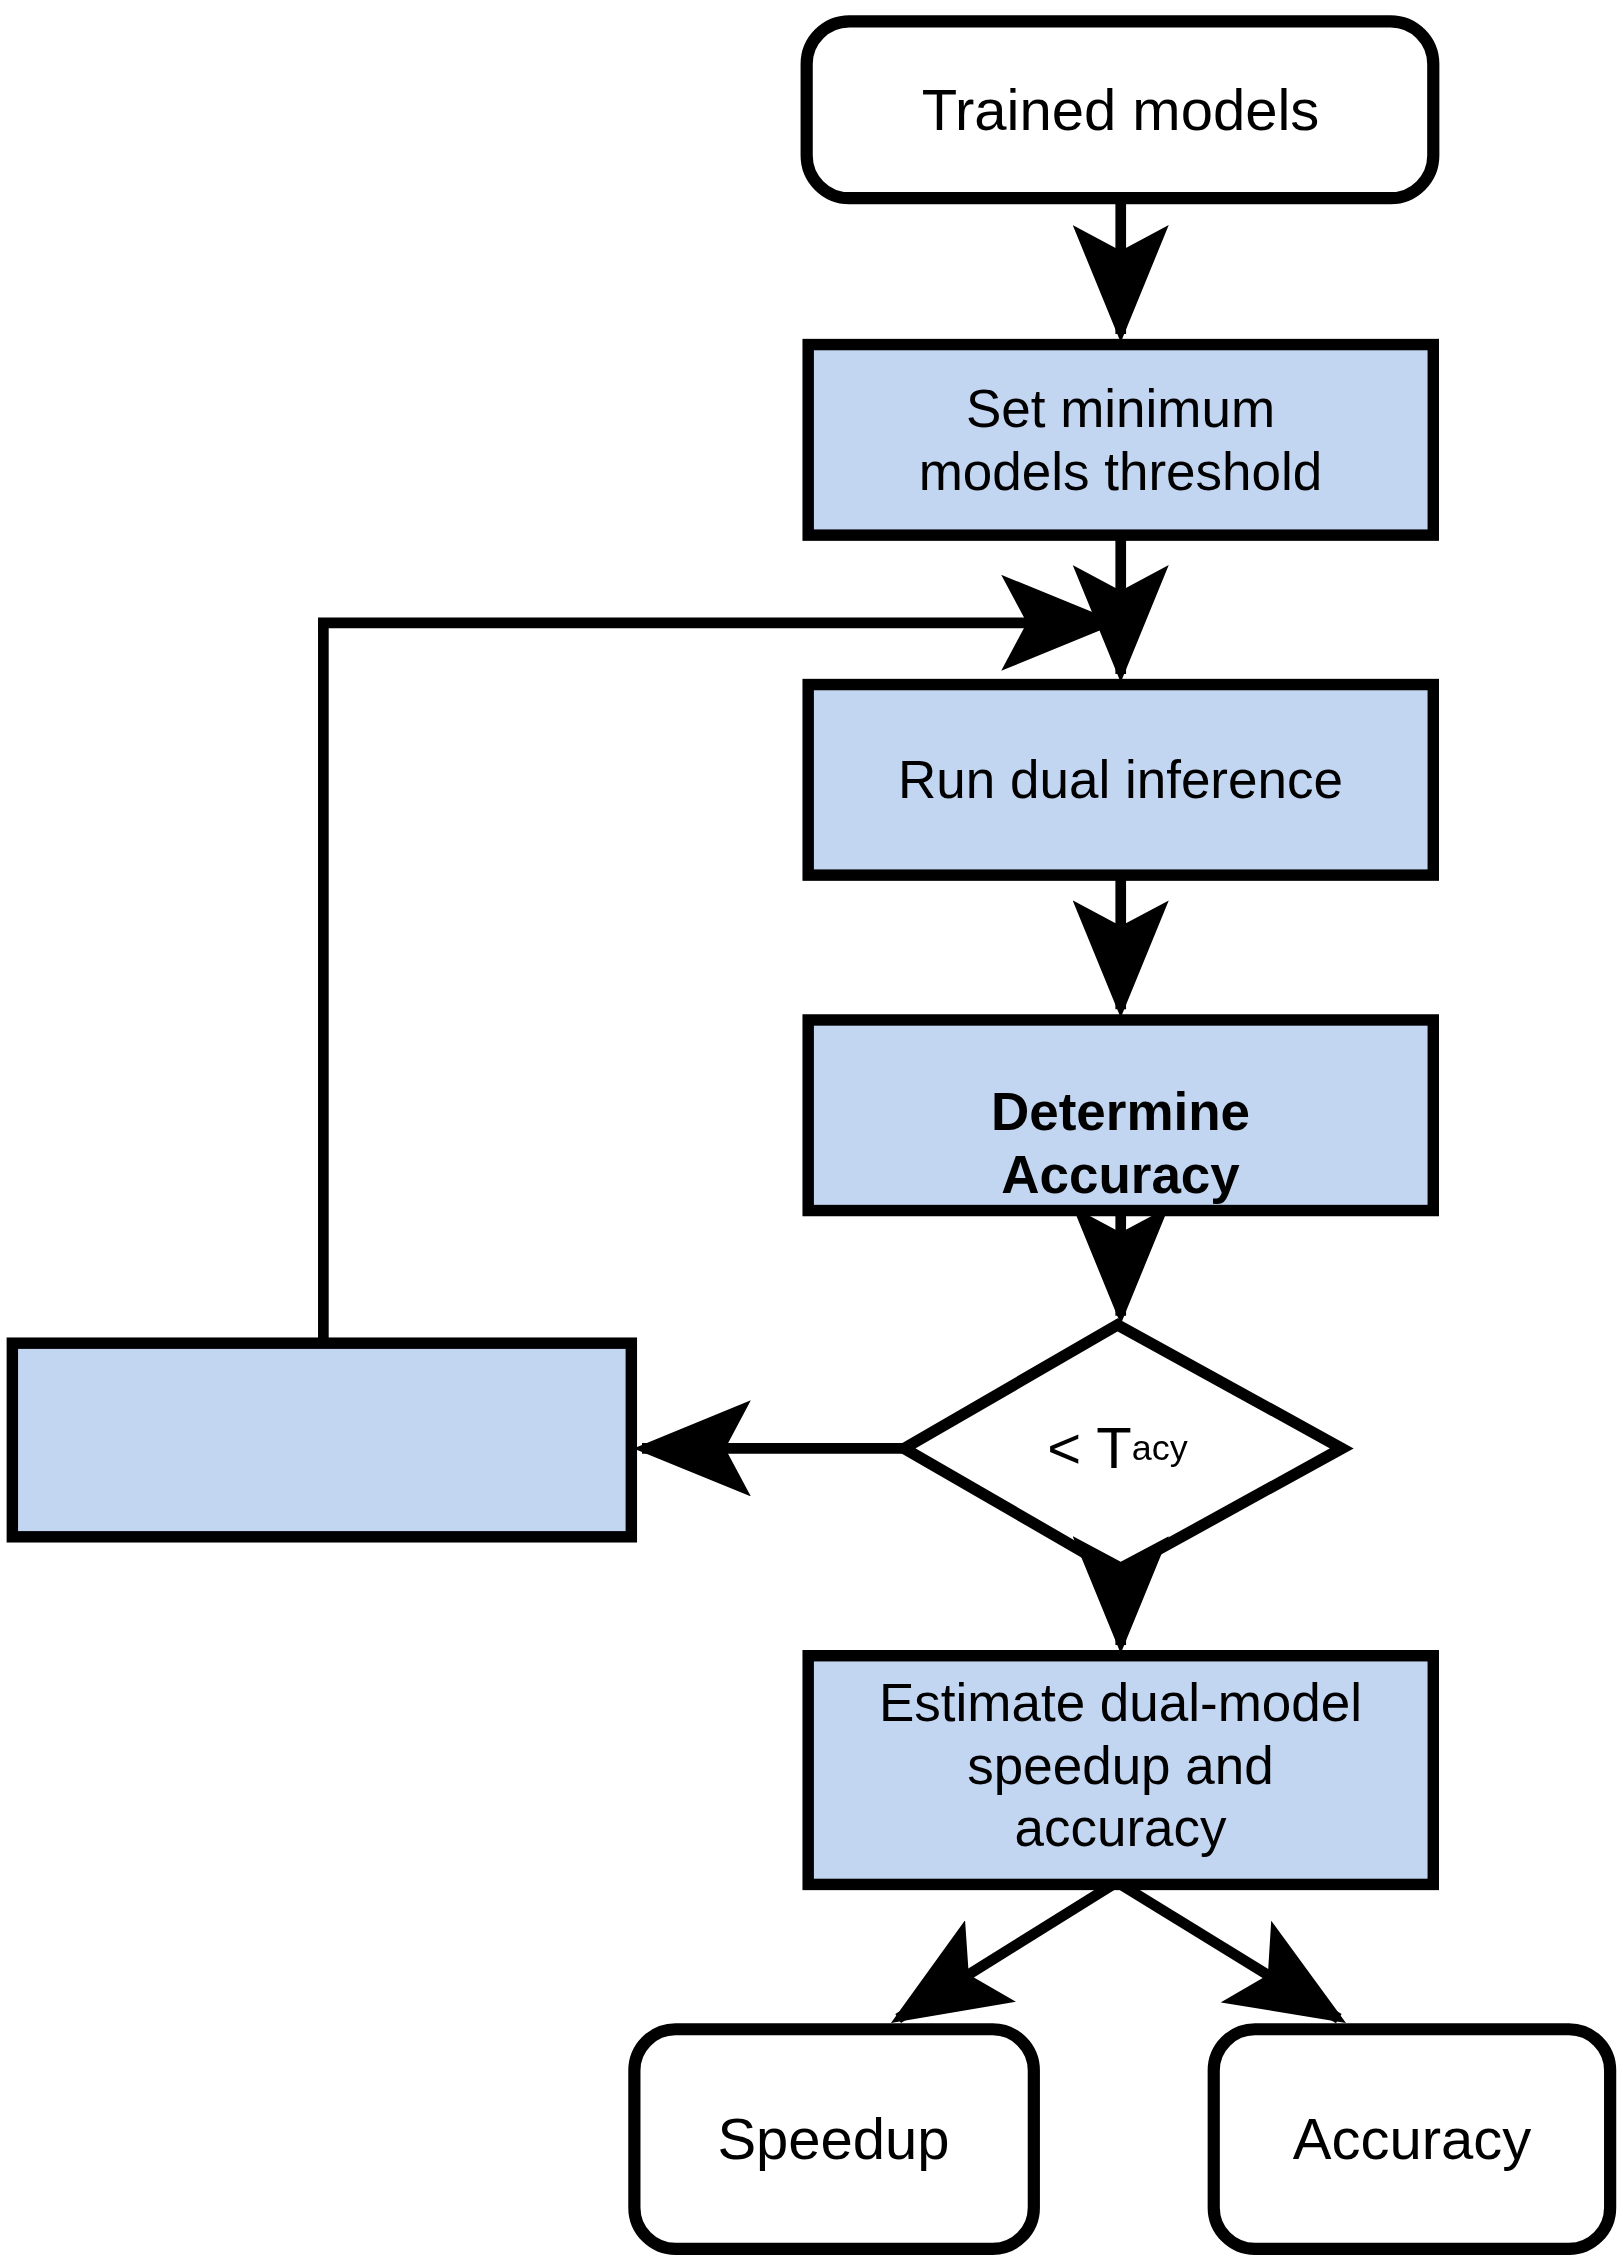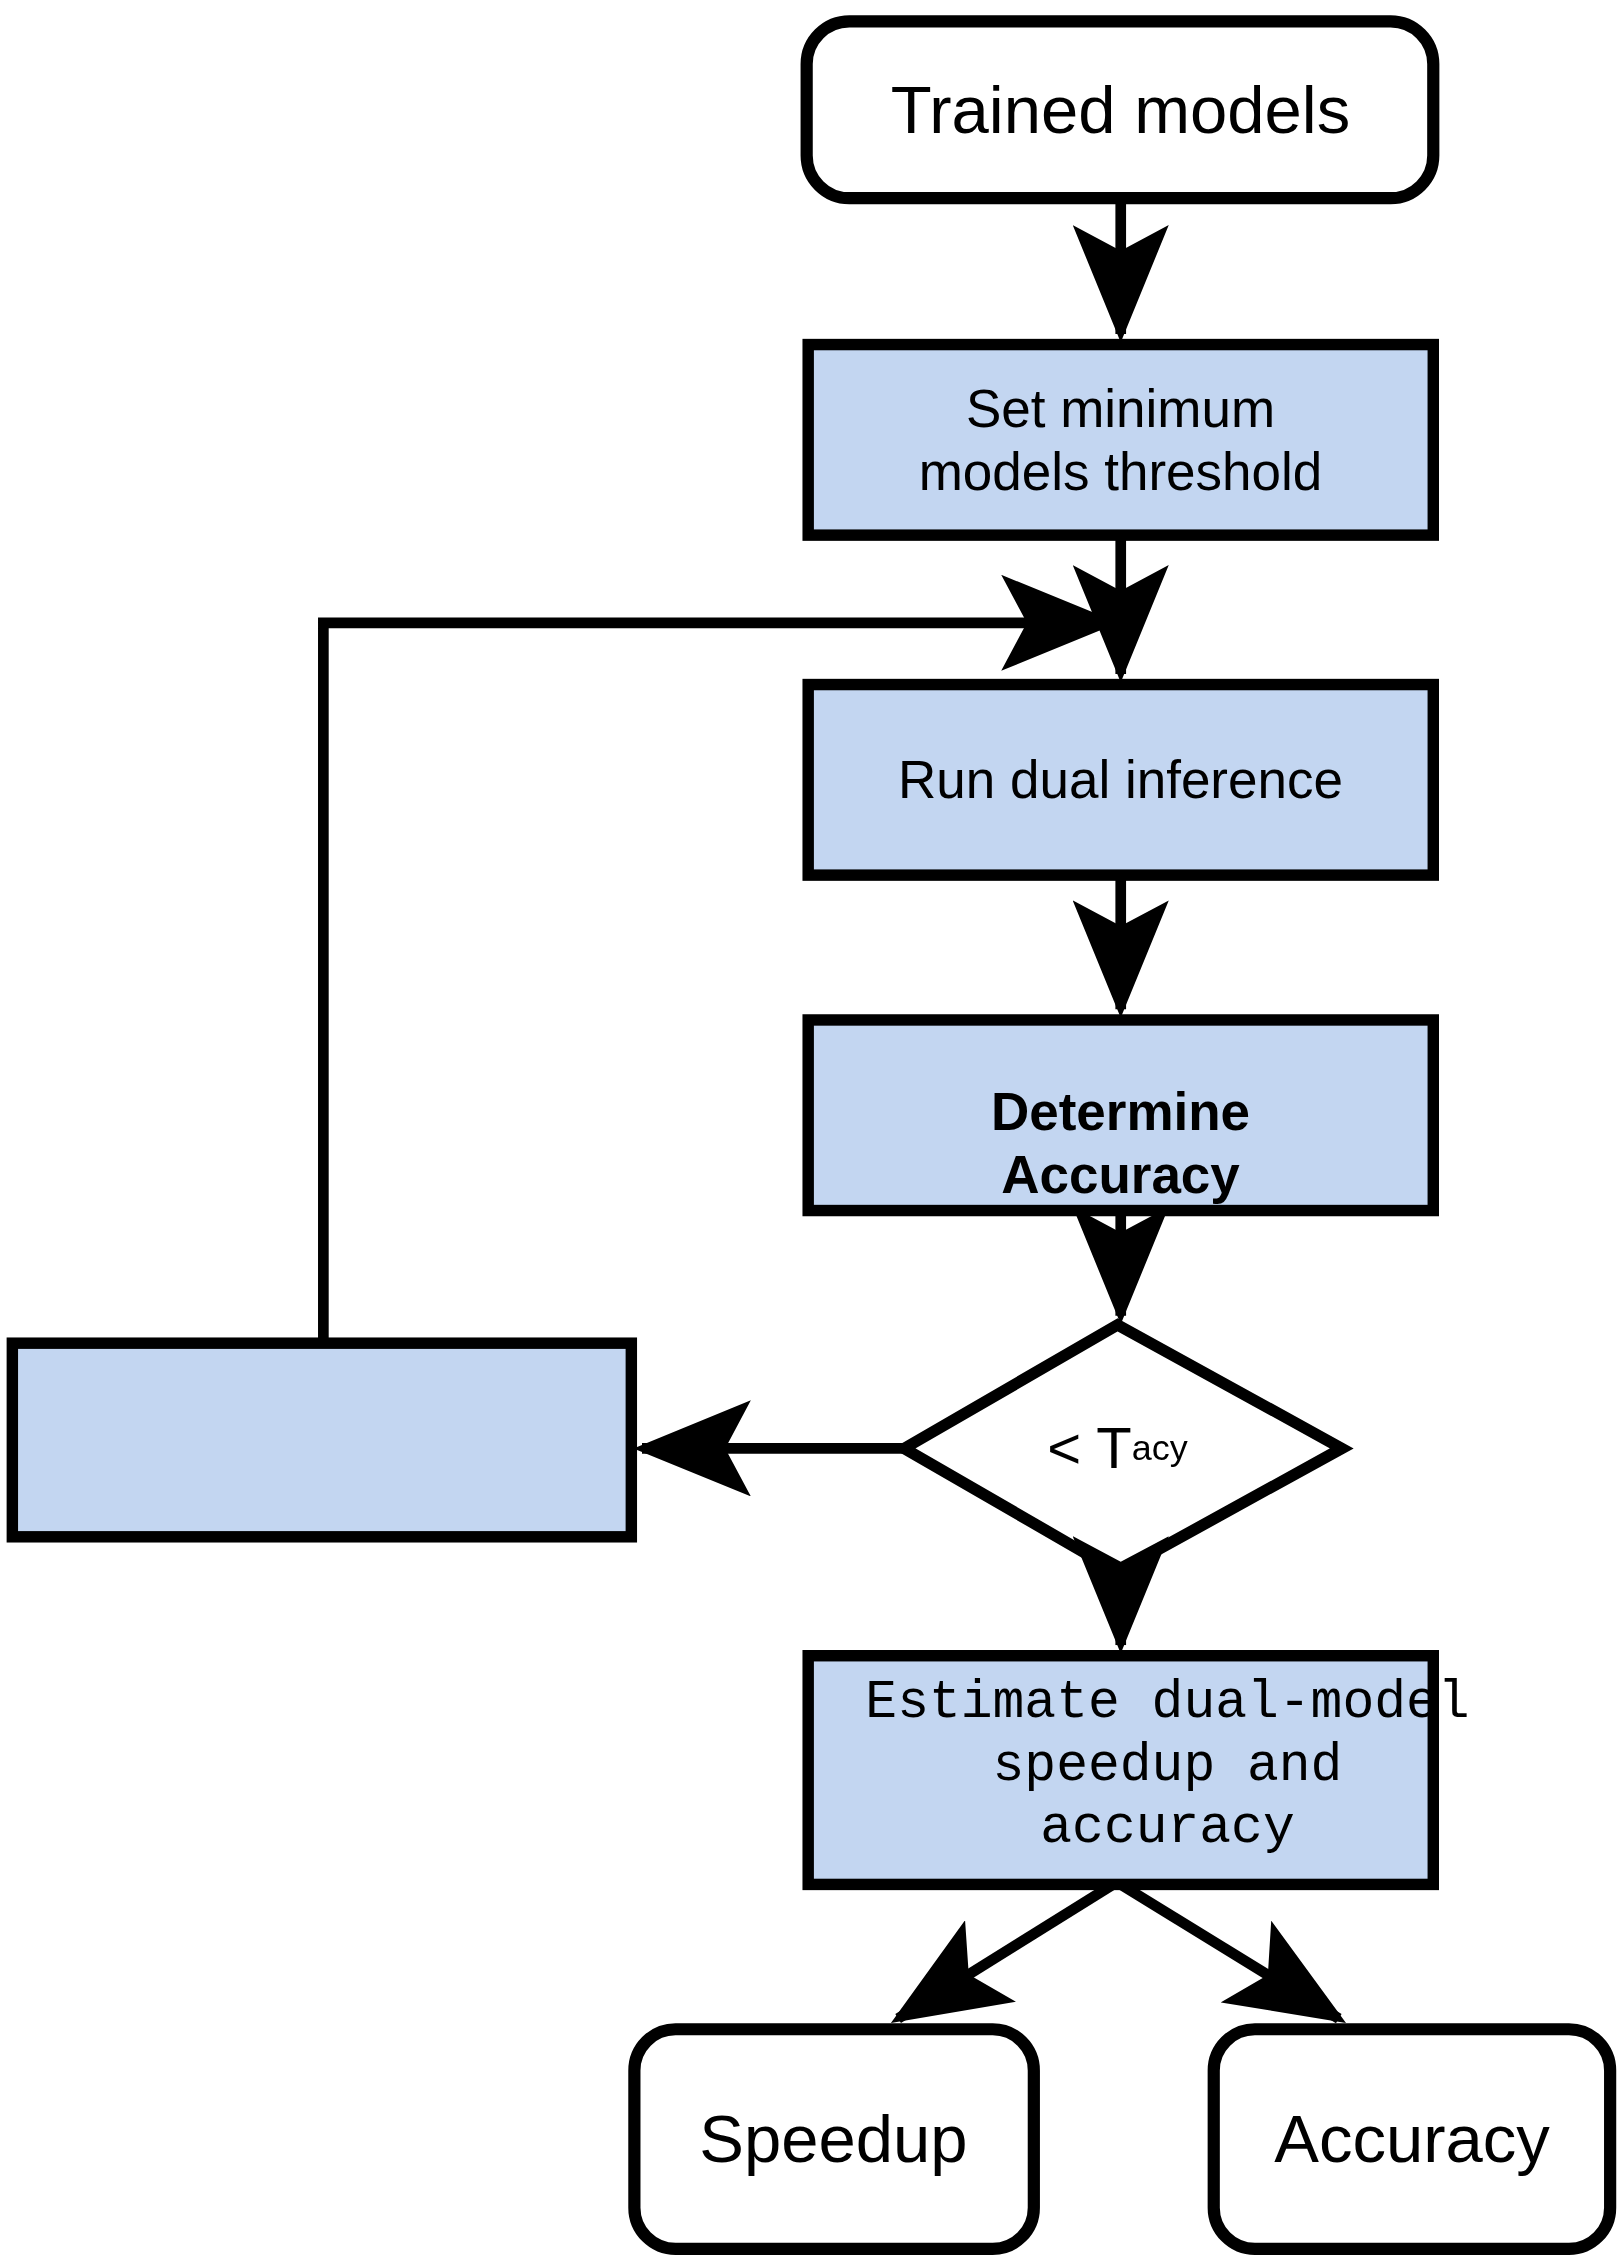--- a/index.html
+++ b/index.html
@@ -30,21 +30,21 @@
     align-items: center;
     justify-content: center;
     text-align: center;
     color: #000000;
     font-family: "Liberation Sans", sans-serif;
     line-height: 1.18;
     white-space: pre-line;
     pointer-events: none;
   }
   .lbl-terminal {
-    font-size: 67px;
+    font-size: 58px;
   }
   .lbl-process {
     font-size: 53px;
   }
   .lbl-decision {
     font-size: 58px;
   }
   .sub {
     font-size: 0.62em;
     vertical-align: sub;
@@ -107,21 +107,21 @@
   <div class="node-label lbl-process" style="left:808px; top:685px; width:625px; height:191px;">Run dual inference</div>
 
   <div class="node-label lbl-process" style="left:808px; top:1048px; width:625px; height:191px;font-weight:bold;">Determine
 Accuracy</div>
 
   <div class="node-label lbl-decision" style="left:965px; top:1372px; width:305px; height:152px;">
     <span>&lt; T</span><span class="sub">acy</span>
   </div>
 
 
-  <div class="node-label lbl-process" style="left:855px; top:1647px; width:625px; height:238px;font-family:Liberation Mono, monospace;">Estimate dual-model
+  <div class="node-label lbl-process" style="left:808px; top:1647px; width:625px; height:238px;">Estimate dual-model
 speedup and
 accuracy</div>
 
   <div class="node-label lbl-terminal" style="left:634px; top:2029px; width:399px; height:220px;">Speedup</div>
 
   <div class="node-label lbl-terminal" style="left:1214px; top:2029px; width:396px; height:220px;">Accuracy</div>
 
 </div>
 
 

